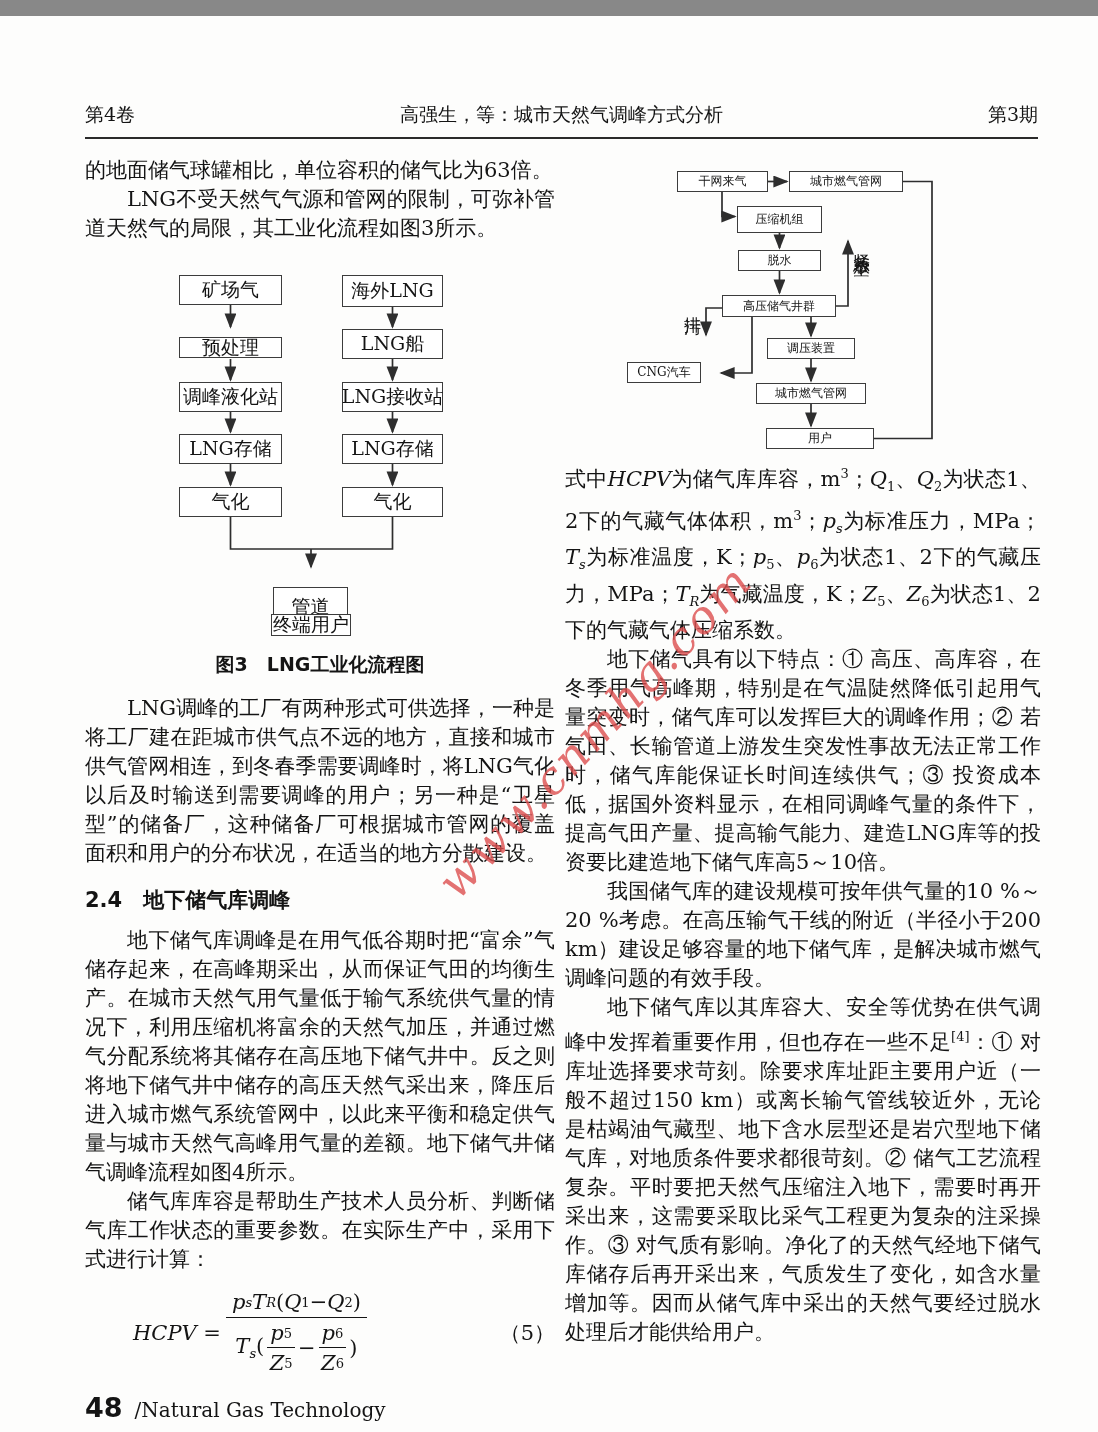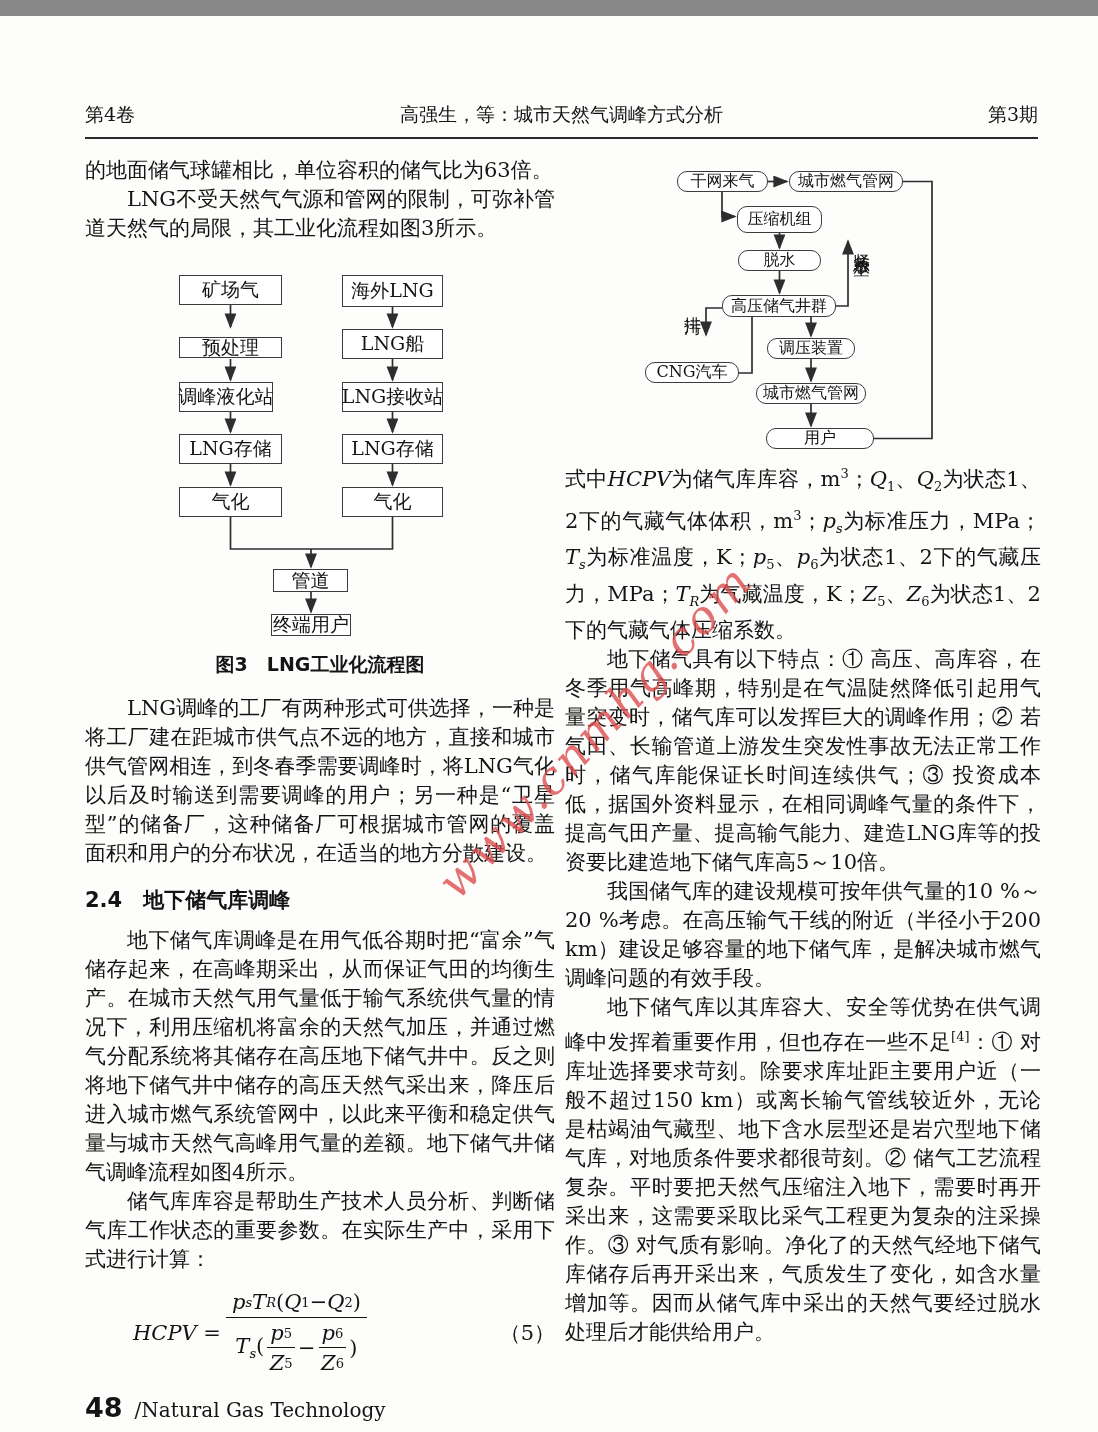--- a/index.html
+++ b/index.html
@@ -26,21 +26,21 @@
   
   .fig { position:relative; }
   .fig3 { width:470px; height:375px; margin-top:24px; }
   .fig4 { width:476px; height:298px; margin-top:5px; }
   .fig svg { position:absolute; left:0; top:0; }
   .fig-box {
     position:absolute; box-sizing:border-box; border:1.5px solid #3c3c3c; background:#fff;
     display:flex; align-items:center; justify-content:center;
     font-size:19px; white-space:nowrap;
   }
-  .fig4 .fig-box { font-size:16px;border-radius:10px; }
+  .fig4 .fig-box { font-size:12px; }
   .vlabel {
     position:absolute; writing-mode:vertical-rl; text-orientation:upright;
     font-size:17px; letter-spacing:2px; line-height:1;
   }
   .fig-caption {
     text-align:center; font-weight:bold; font-size:19px;
     font-family:"DejaVu Sans","Liberation Sans",sans-serif;
     margin:10px 0 16px;
   }
   .section-heading {
@@ -106,29 +106,29 @@
         <line class="connector" x1="307.5" y1="38" x2="307.5" y2="60" marker-end="url(#ah3)"></line>
         <line class="connector" x1="307.5" y1="92" x2="307.5" y2="113" marker-end="url(#ah3)"></line>
         <line class="connector" x1="307.5" y1="145" x2="307.5" y2="165" marker-end="url(#ah3)"></line>
         <line class="connector" x1="307.5" y1="197" x2="307.5" y2="218" marker-end="url(#ah3)"></line>
         <polyline class="connector" points="145.5,250 145.5,282 307.5,282 307.5,250"></polyline>
         <line class="connector" x1="226" y1="282" x2="226" y2="300" marker-end="url(#ah3)"></line>
         <line class="connector" x1="226" y1="325" x2="226" y2="345" marker-end="url(#ah3)"></line>
       </svg>
       <div class="fig-box" style="left:94px;top:8px;width:103px;height:30px">矿场气</div>
       <div class="fig-box" style="left:94px;top:70px;width:103px;height:21px">预处理</div>
-      <div class="fig-box" style="left:94px;top:115px;width:94px;height:30px">调峰液化站</div>
+      <div class="fig-box" style="left:94px;top:115px;width:103px;height:30px">调峰液化站</div>
       <div class="fig-box" style="left:94px;top:167px;width:103px;height:30px">LNG存储</div>
       <div class="fig-box" style="left:94px;top:220px;width:103px;height:30px">气化</div>
       <div class="fig-box" style="left:257px;top:8px;width:101px;height:32px">海外LNG</div>
       <div class="fig-box" style="left:257px;top:62px;width:101px;height:30px">LNG船</div>
       <div class="fig-box" style="left:257px;top:115px;width:101px;height:30px">LNG接收站</div>
       <div class="fig-box" style="left:257px;top:167px;width:101px;height:30px">LNG存储</div>
       <div class="fig-box" style="left:257px;top:220px;width:101px;height:30px">气化</div>
-      <div class="fig-box" style="left:188px;top:302px;width:75px;height:23px">管道</div>
+      <div class="fig-box" style="left:188px;top:320px;width:75px;height:40px">管道</div>
       <div class="fig-box" style="left:186px;top:347px;width:80px;height:22px">终端用户</div>
     </div>
     <div class="fig-caption">图3　LNG工业化流程图</div>
 
     <p class="body indent">LNG调峰的工厂有两种形式可供选择，一种是将工厂建在距城市供气点不远的地方，直接和城市供气管网相连，到冬春季需要调峰时，将LNG气化以后及时输送到需要调峰的用户；另一种是“卫星型”的储备厂，这种储备厂可根据城市管网的覆盖面积和用户的分布状况，在适当的地方分散建设。</p>
 
     <div class="section-heading">2.4　地下储气库调峰</div>
 
     <p class="body indent">地下储气库调峰是在用气低谷期时把“富余”气储存起来，在高峰期采出，从而保证气田的均衡生产。在城市天然气用气量低于输气系统供气量的情况下，利用压缩机将富余的天然气加压，并通过燃气分配系统将其储存在高压地下储气井中。反之则将地下储气井中储存的高压天然气采出来，降压后进入城市燃气系统管网中，以此来平衡和稳定供气量与城市天然气高峰用气量的差额。地下储气井储气调峰流程如图4所示。</p>
     <p class="body indent">储气库库容是帮助生产技术人员分析、判断储气库工作状态的重要参数。在实际生产中，采用下式进行计算：</p>
@@ -199,21 +199,21 @@
         <polyline class="connector" points="157,147 141,147 141,174" marker-end="url(#ah4)"></polyline>
         <polyline class="connector" points="187,156 187,212 156,212" marker-end="url(#ah4)"></polyline>
         <polyline class="connector" points="338,20.5 367,20.5 367,277.5 291,277.5" marker-end="url(#ah4)"></polyline>
       </svg>
       <div class="fig-box" style="left:112px;top:10px;width:91px;height:21px">干网来气</div>
       <div class="fig-box" style="left:224px;top:10px;width:114px;height:21px">城市燃气管网</div>
       <div class="fig-box" style="left:172px;top:45px;width:85px;height:27px">压缩机组</div>
       <div class="fig-box" style="left:173px;top:89px;width:83px;height:21px">脱水</div>
       <div class="fig-box" style="left:157px;top:134px;width:114px;height:22px">高压储气井群</div>
       <div class="fig-box" style="left:202px;top:177px;width:88px;height:21px">调压装置</div>
-      <div class="fig-box" style="left:80px;top:201px;width:94px;height:21px">CNG汽车</div>
+      <div class="fig-box" style="left:62px;top:201px;width:74px;height:21px">CNG汽车</div>
       <div class="fig-box" style="left:191px;top:222px;width:110px;height:21px">城市燃气管网</div>
       <div class="fig-box" style="left:201px;top:267px;width:108px;height:21px">用户</div>
       <div class="vlabel" style="left:288px;top:79px">紧急放空</div>
       <div class="vlabel" style="left:119px;top:142px">排污</div>
     </div>
 
     <p class="body"><span>式中</span><span class="it">HCPV</span><span>为储气库库容，m</span><sup>3</sup><span>；</span><span class="it">Q</span><sub>1</sub><span>、</span><span class="it">Q</span><sub>2</sub><span>为状态1、2下的气藏气体体积，m</span><sup>3</sup><span>；</span><span class="it">p</span><sub class="it">s</sub><span>为标准压力，MPa；</span><span class="it">T</span><sub class="it">s</sub><span>为标准温度，K；</span><span class="it">p</span><sub>5</sub><span>、</span><span class="it">p</span><sub>6</sub><span>为状态1、2下的气藏压力，MPa；</span><span class="it">T</span><sub class="it">R</sub><span>为气藏温度，K；</span><span class="it">Z</span><sub>5</sub><span>、</span><span class="it">Z</span><sub>6</sub><span>为状态1、2下的气藏气体压缩系数。</span></p>
     <p class="body indent">地下储气具有以下特点：① 高压、高库容，在冬季用气高峰期，特别是在气温陡然降低引起用气量突变时，储气库可以发挥巨大的调峰作用；② 若气田、长输管道上游发生突发性事故无法正常工作时，储气库能保证长时间连续供气；③ 投资成本低，据国外资料显示，在相同调峰气量的条件下，提高气田产量、提高输气能力、建造LNG库等的投资要比建造地下储气库高5～10倍。</p>
     <p class="body indent">我国储气库的建设规模可按年供气量的10 %～20 %考虑。在高压输气干线的附近（半径小于200 km）建设足够容量的地下储气库，是解决城市燃气调峰问题的有效手段。</p>
     <p class="body indent"><span>地下储气库以其库容大、安全等优势在供气调峰中发挥着重要作用，但也存在一些不足</span><sup>[4]</sup><span>：① 对库址选择要求苛刻。除要求库址距主要用户近（一般不超过150 km）或离长输气管线较近外，无论是枯竭油气藏型、地下含水层型还是岩穴型地下储气库，对地质条件要求都很苛刻。② 储气工艺流程复杂。平时要把天然气压缩注入地下，需要时再开采出来，这需要采取比采气工程更为复杂的注采操作。③ 对气质有影响。净化了的天然气经地下储气库储存后再开采出来，气质发生了变化，如含水量增加等。因而从储气库中采出的天然气要经过脱水处理后才能供给用户。</span></p>

